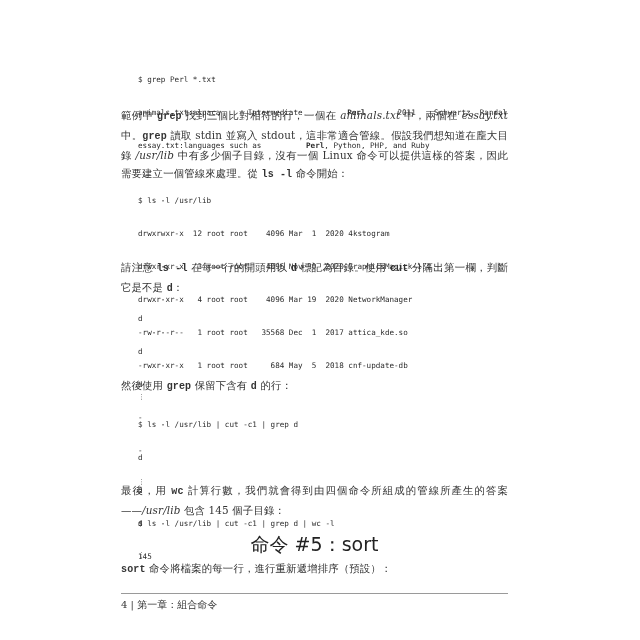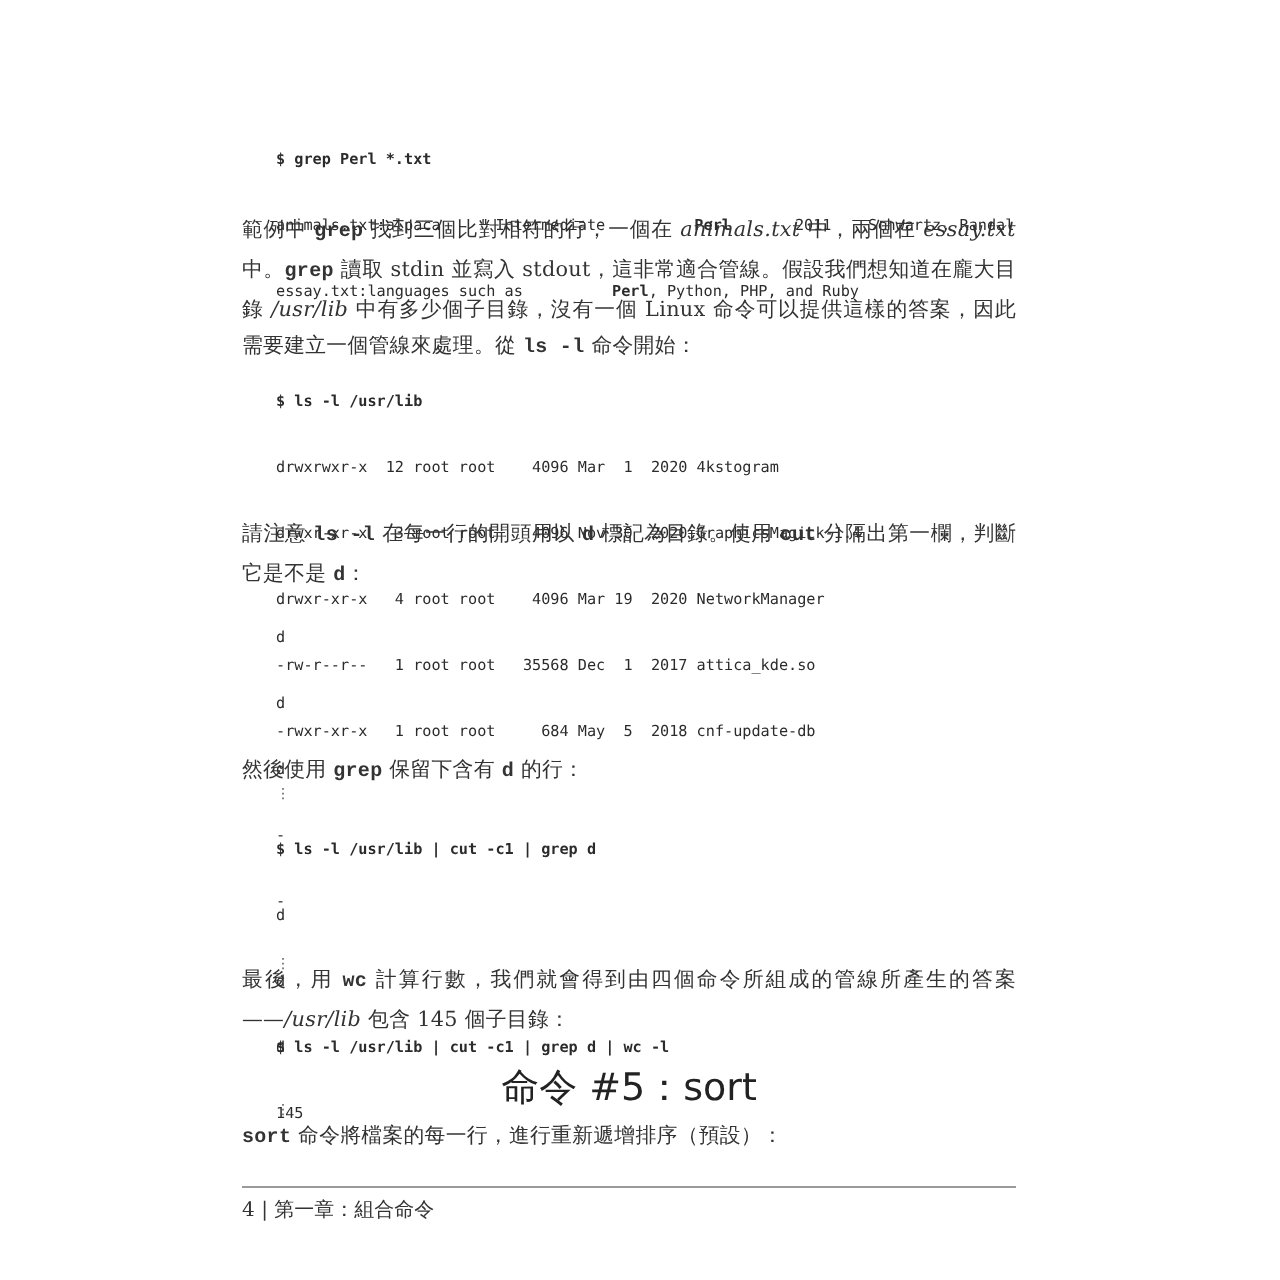--- a/index.html
+++ b/index.html
@@ -17,21 +17,21 @@
     }
     .code {
       font-family: "DejaVu Sans Mono", "Liberation Mono", monospace;
       font-size: 7.6px;
       line-height: 11px;
       color: #2b2b2b;
       margin: 0 0 0 17px;
       white-space: pre;
     }
     .code .line { display: block; height: 11px; }
-    .code .cmd { font-weight: bold; }
+    .code .cmd { font-weight: normal; }
     .code b { font-weight: bold; padding-left: 40px; }
     .code .vdots { display: block; height: 11px; font-size: 7px; color: #555; letter-spacing: 0; line-height: 9px; }
     .para {
       font-size: 10.4px;
       line-height: 18px;
       color: #333;
       margin: 0;
       letter-spacing: 0.15px;
       text-align: justify;
     }

